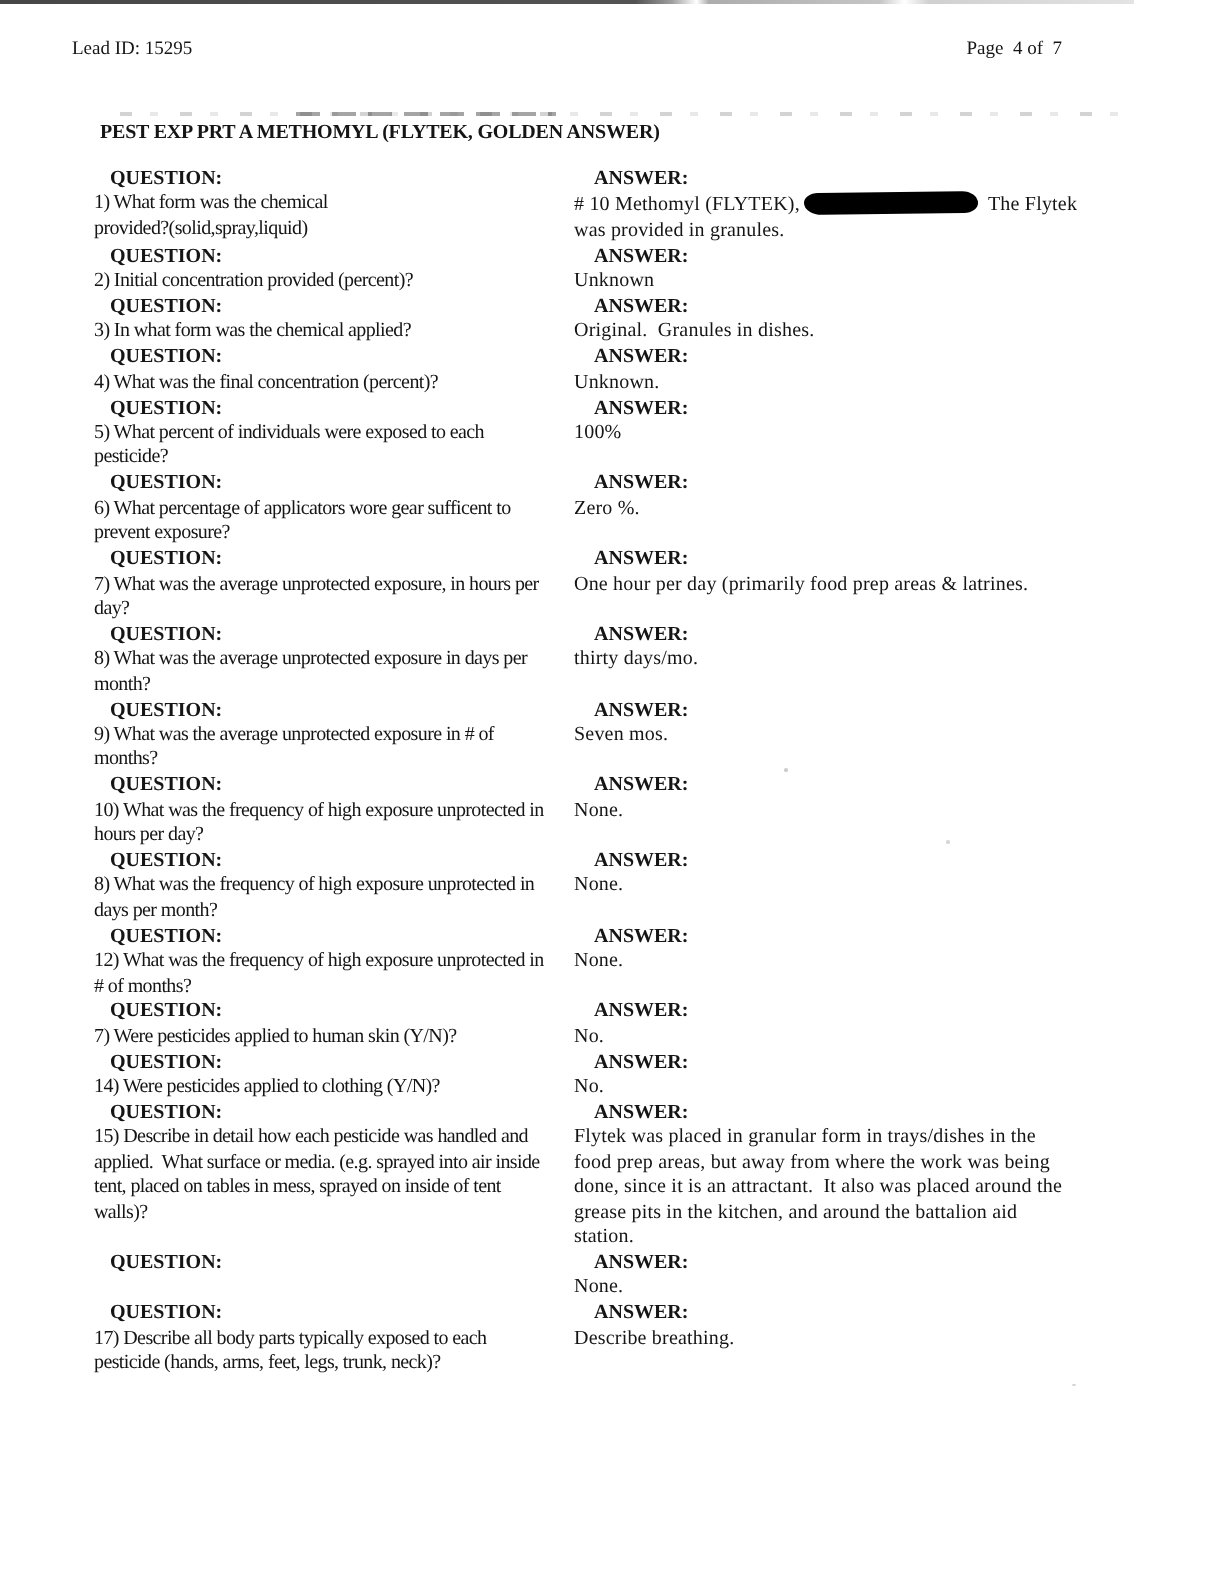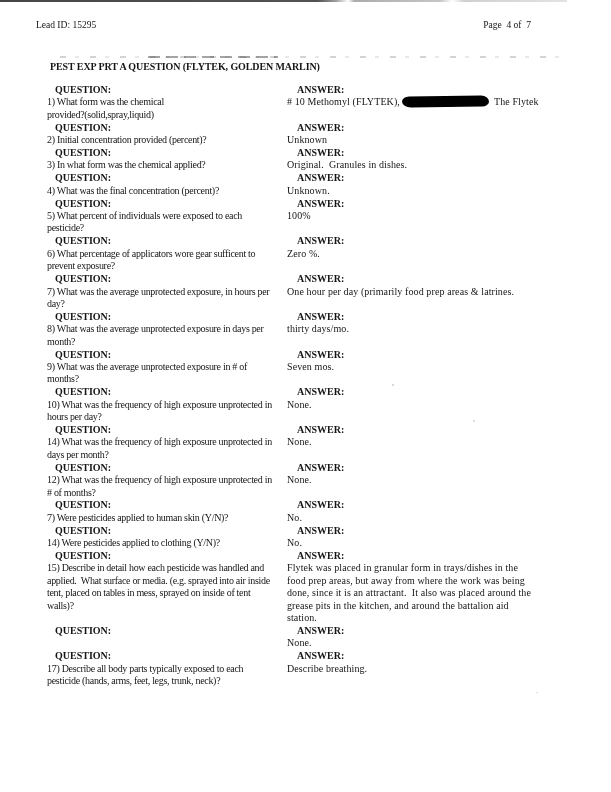--- a/index.html
+++ b/index.html
@@ -98,33 +98,33 @@
 <div class="page">
   <div class="scan-top-line"></div>
 
   <div class="header">
     <span>Lead ID: 15295</span>
     <span>Page  4 of  7</span>
   </div>
 
   <div class="artifact-dashes"></div>
 
-  <h1 class="doc-title">PEST EXP PRT A QUESTION (FLYTEK, GOLDEN MARLIN)</h1>
+  <h1 class="doc-title">PEST EXP PRT A METHOMYL (FLYTEK, GOLDEN ANSWER)</h1>
 
   <div class="content">
 
     <div class="qa-block">
       <div class="q-cell">
         <div class="label q-label">QUESTION:</div>
         <div class="q-text">1) What form was the chemical
 provided?(solid,spray,liquid)</div>
       </div>
       <div class="a-cell">
         <div class="label a-label">ANSWER:</div>
-        <div class="a-text"><div class="a-line"><span># 10 Methomyl (FLYTEK),</span><span class="redaction"></span><span>The Flytek</span></div></div>
+        <div class="a-text"><div class="a-line"><span># 10 Methomyl (FLYTEK),</span><span class="redaction"></span><span>The Flytek</span></div><div class="a-line">was provided in granules.</div></div>
       </div>
     </div>
 
     <div class="qa-block">
       <div class="q-cell">
         <div class="label q-label">QUESTION:</div>
         <div class="q-text">2) Initial concentration provided (percent)?</div>
       </div>
       <div class="a-cell">
         <div class="label a-label">ANSWER:</div>
@@ -222,21 +222,21 @@
       </div>
       <div class="a-cell">
         <div class="label a-label">ANSWER:</div>
         <div class="a-text">None.</div>
       </div>
     </div>
 
     <div class="qa-block">
       <div class="q-cell">
         <div class="label q-label">QUESTION:</div>
-        <div class="q-text">14) What was the frequency of high exposure unprotected in
+        <div class="q-text">8) What was the frequency of high exposure unprotected in
 days per month?</div>
       </div>
       <div class="a-cell">
         <div class="label a-label">ANSWER:</div>
         <div class="a-text">None.</div>
       </div>
     </div>
 
     <div class="qa-block">
       <div class="q-cell">

